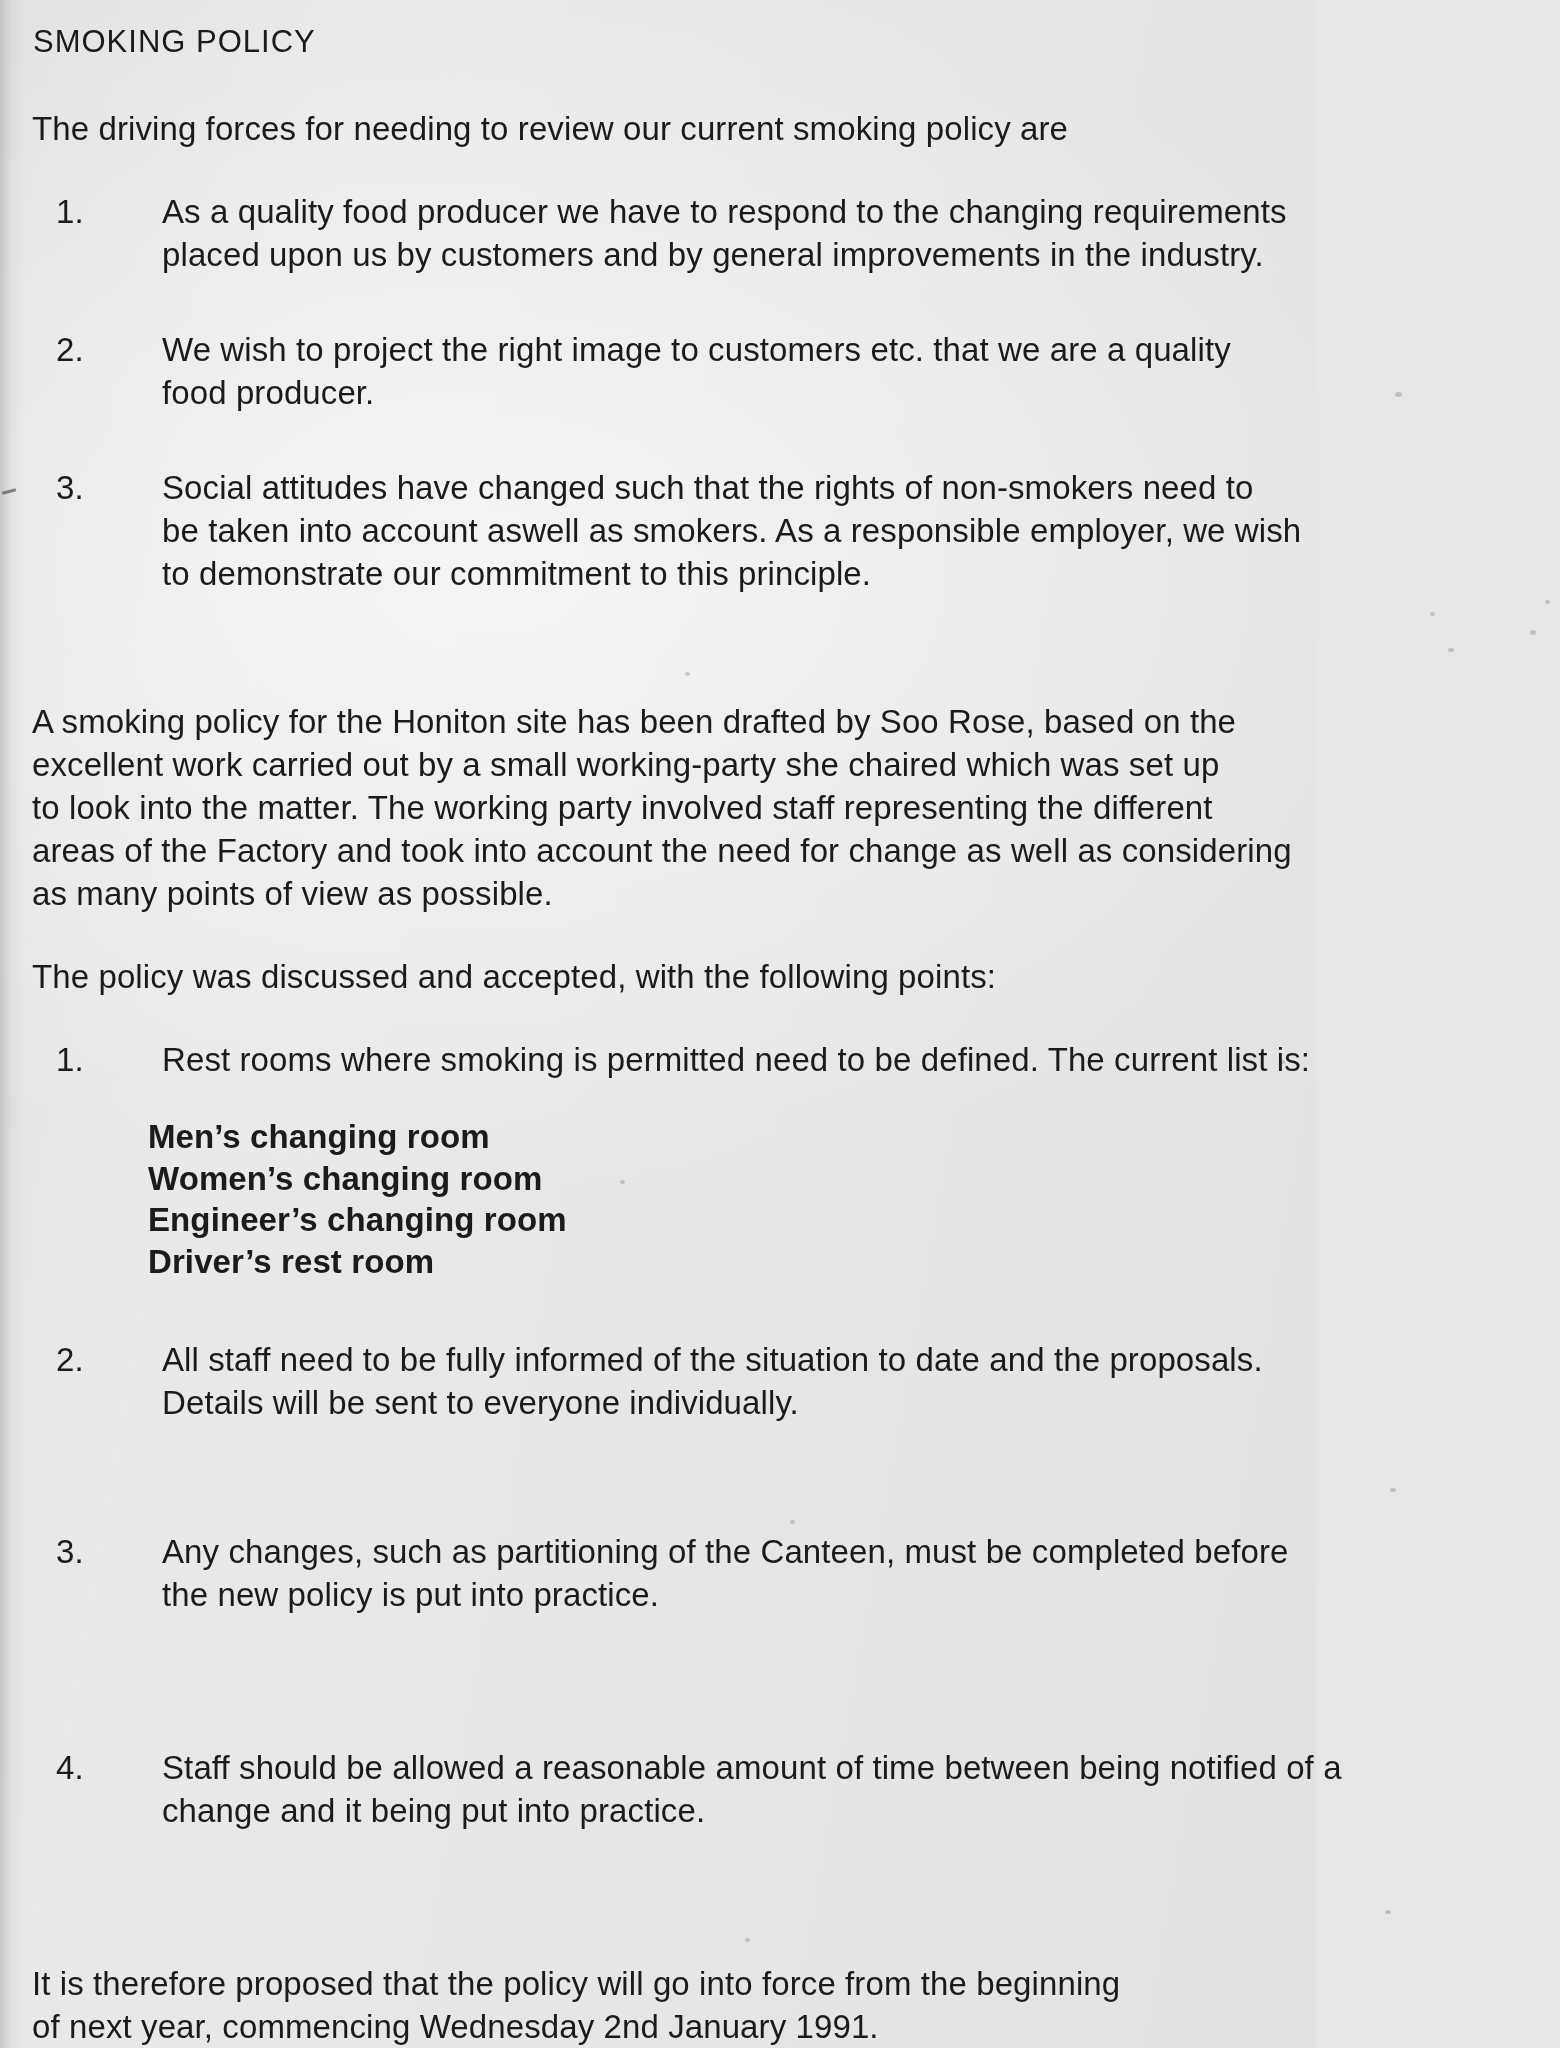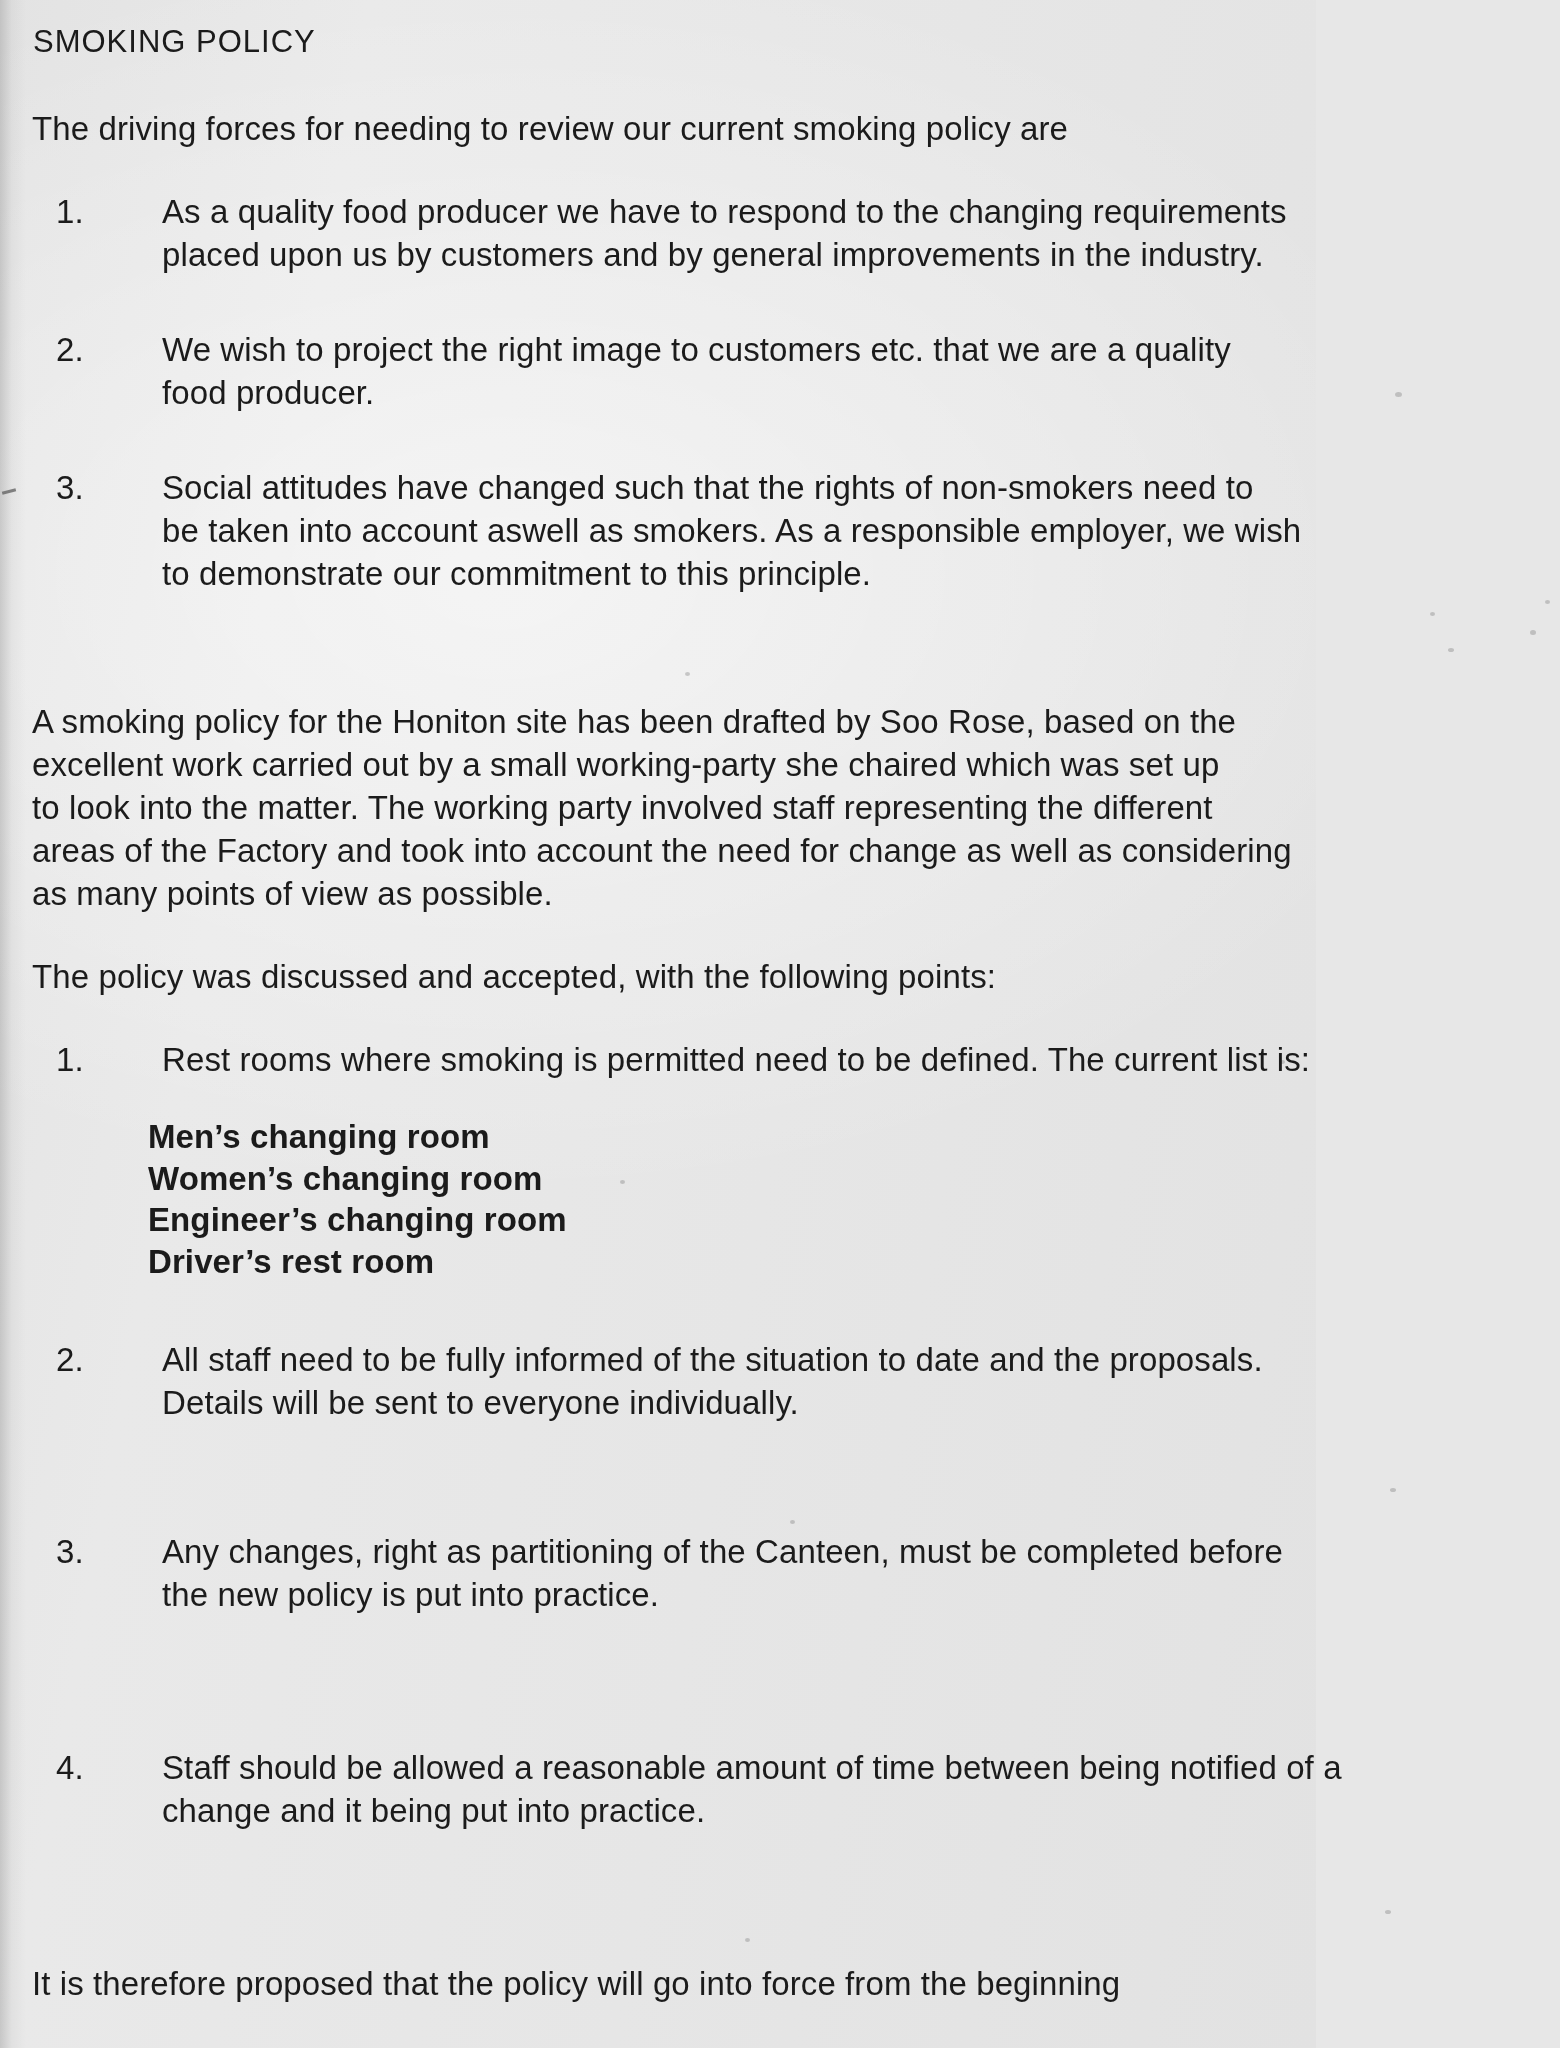--- a/index.html
+++ b/index.html
@@ -209,37 +209,38 @@
           <span class="line">All staff need to be fully informed of the situation to date and the proposals.</span>
           <span class="line">Details will be sent to everyone individually.</span>
         </span>
       </div>
 
       <div class="gap-lg"></div>
 
       <div class="item">
         <span class="num">3.</span>
         <span class="body">
-          <span class="line">Any changes, right as partitioning of the Canteen, must be completed before</span>
+          <span class="line">Any changes, such as partitioning of the Canteen, must be completed before</span>
           <span class="line">the new policy is put into practice.</span>
         </span>
       </div>
 
       <div class="gap-xl"></div>
 
       <div class="item">
         <span class="num">4.</span>
         <span class="body">
           <span class="line">Staff should be allowed a reasonable amount of time between being notified of a</span>
           <span class="line">change and it being put into practice.</span>
         </span>
       </div>
 
     </div>
 
     <div class="gap-xl"></div>
 
     <div class="para" style="margin-bottom:0;">
       <span class="line">It is therefore proposed that the policy will go into force from the beginning</span>
+      <span class="line">of next year, commencing Wednesday 2nd January 1991.</span>
     </div>
 
   </div>
 </div>
 
 </body></html>

